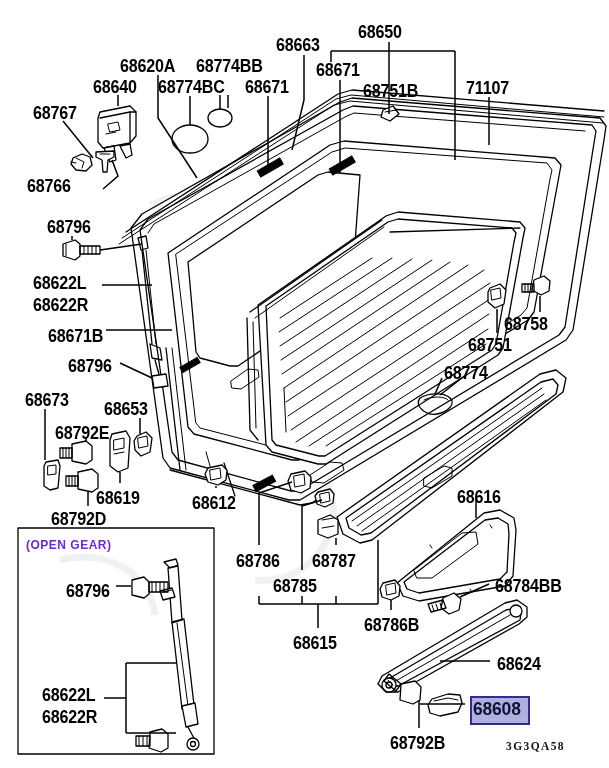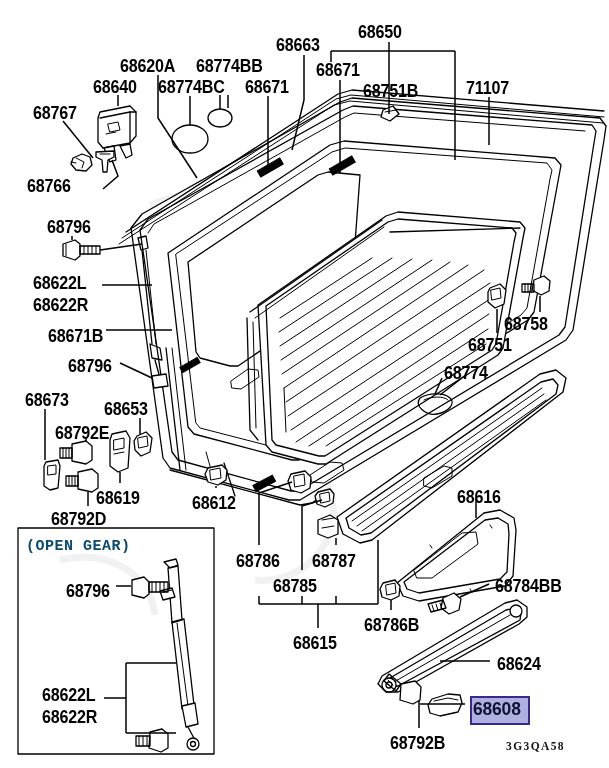--- a/index.html
+++ b/index.html
@@ -45,24 +45,24 @@
     position: absolute;
     font-family: Liberation Serif, serif;
     font-size: 11.5px;
     font-weight: bold;
     color: #111111;
     letter-spacing: 1.4px;
     white-space: nowrap;
   }
   .boxtitle {
     position: absolute;
-    font-family: Liberation Mono, monospace;
-    font-size: 15px;
+    font-family: Liberation Sans, sans-serif;
+    font-size: 12px;
     font-weight: bold;
-    color: #0c4a6e;
+    color: #6d28d9;
     letter-spacing: 0.5px;
     white-space: nowrap;
   }
 </style>
 </head>
 <body>
 
 <div id="page">
 
   <svg id="art" viewBox="0 0 609 768">

